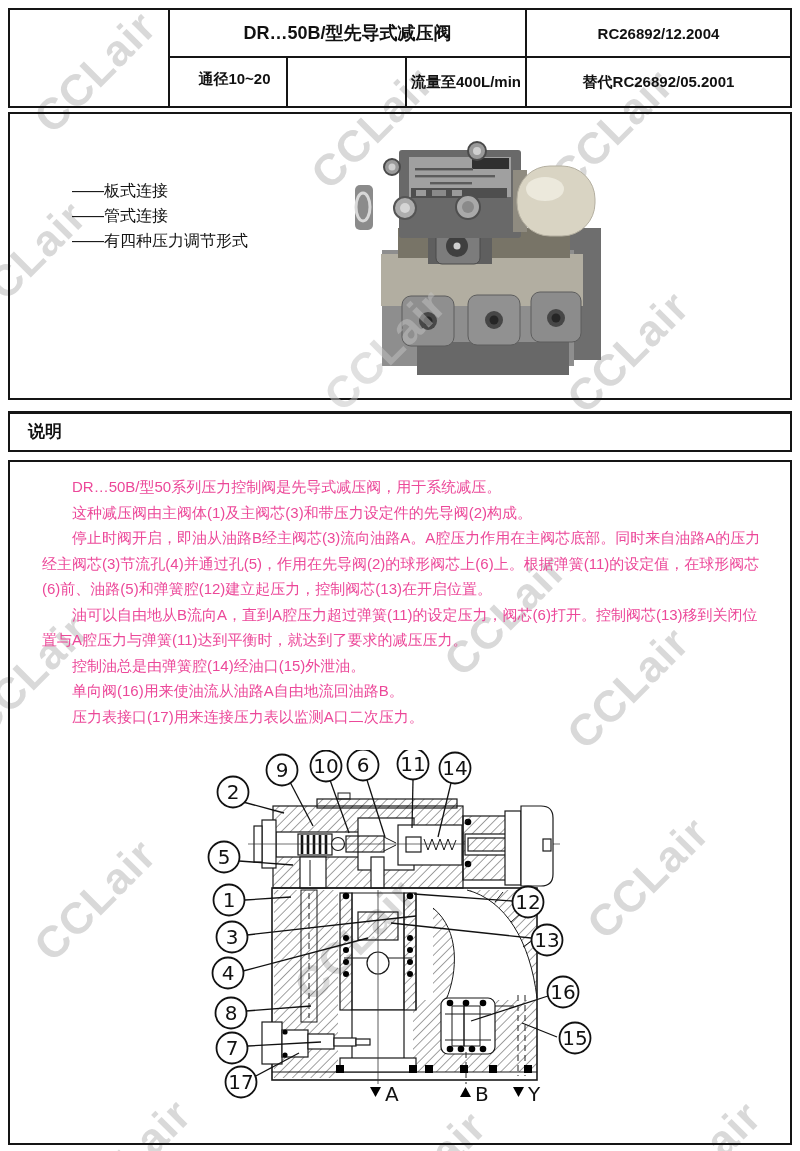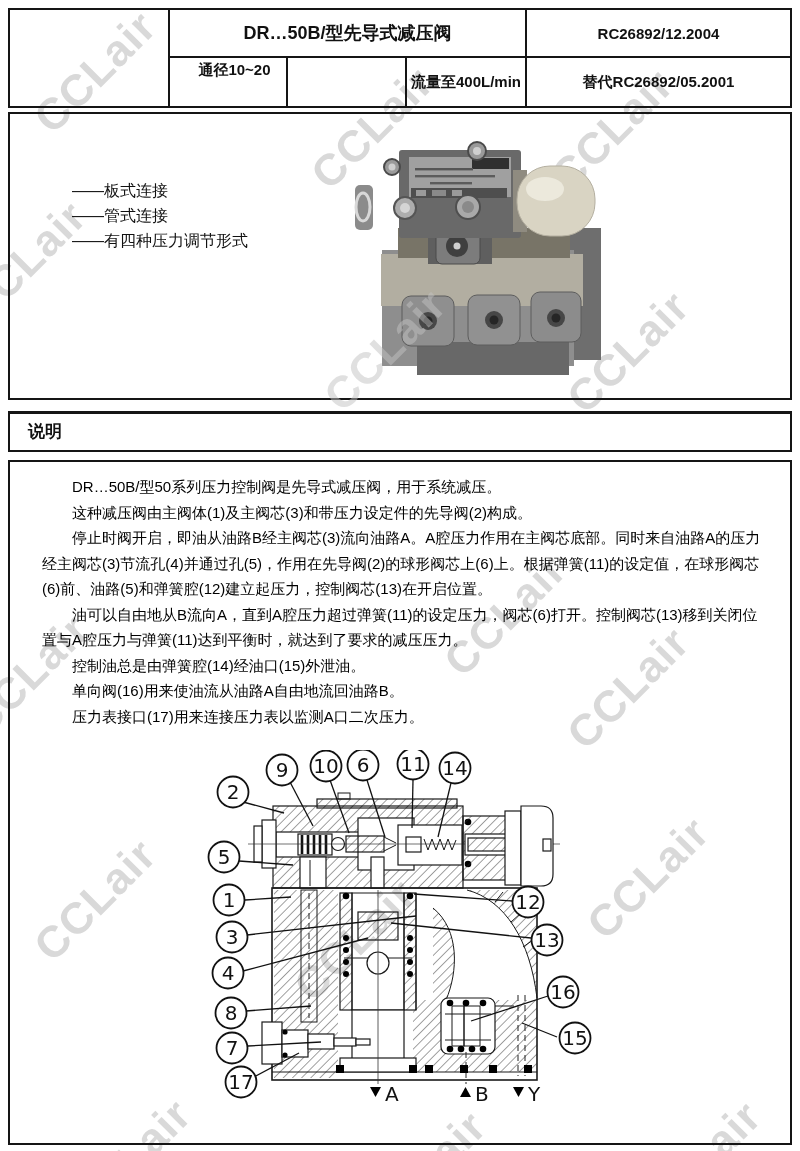--- a/index.html
+++ b/index.html
@@ -21,21 +21,21 @@
   .hdr-spec{font-size:15px;}
   
   .features{position:absolute;left:72px;top:141px;z-index:2;font-size:16px;line-height:25px;margin-top:37px;}
   .features .f-item{white-space:nowrap;}
   
   .section-band{border-top-width:3px;}
   .section-label{position:absolute;left:28px;top:411px;height:40px;display:flex;align-items:center;
                  font-size:17px;font-weight:bold;z-index:2;text-align:right;}
   
   .desc{position:absolute;left:42px;top:474px;width:730px;z-index:2;
-        font-size:15px;line-height:25.5px;color:#000000;}
+        font-size:15px;line-height:25.5px;color:#ec4899;}
   .desc p{margin:0;text-indent:2em;}
   
   svg{position:absolute;z-index:2;}
   .draw line,.draw path,.draw rect,.draw polyline,.draw circle{vector-effect:none;}
   .ol{fill:none;stroke:#1a1a1a;stroke-width:1.6;}
   .ol2{fill:none;stroke:#1a1a1a;stroke-width:1;}
   .wfill{fill:#fff;stroke:#1a1a1a;stroke-width:1.2;}
   .hfill{fill:url(#hatch);stroke:#1a1a1a;stroke-width:1.2;}
   .honly{fill:url(#hatch);stroke:none;}
   .dot{fill:#000;stroke:none;}
@@ -69,21 +69,21 @@
 
   <div class="box" style="left:8px;top:8px;width:780px;height:96px;"></div>
   <div class="vline" style="left:168px;top:10px;width:2px;height:96px;"></div>
   <div class="vline" style="left:525px;top:10px;width:2px;height:96px;"></div>
   <div class="hline" style="left:170px;top:56px;width:620px;height:2px;"></div>
   <div class="vline" style="left:286px;top:58px;width:2px;height:48px;"></div>
   <div class="vline" style="left:405px;top:58px;width:2px;height:48px;"></div>
 
   <div class="cell hdr-title" style="left:170px;top:10px;width:355px;height:46px;">DR…50B/型先导式减压阀</div>
   <div class="cell hdr-doc" style="left:527px;top:10px;width:263px;height:46px;">RC26892/12.2004</div>
-  <div class="cell hdr-spec" style="left:170px;top:46px;width:129px;height:48px;">通径10~20</div>
+  <div class="cell hdr-spec" style="left:170px;top:55px;width:129px;height:48px;">通径10~20</div>
   <div class="cell hdr-spec" style="left:407px;top:58px;width:118px;height:48px;">流量至400L/min</div>
   <div class="cell hdr-spec" style="left:527px;top:58px;width:263px;height:48px;">替代RC26892/05.2001</div>
 
   <div class="box" style="left:8px;top:112px;width:780px;height:284px;"></div>
 
   <div class="features">
     <div class="f-item"><span>——</span><span>板式连接</span></div>
     <div class="f-item"><span>——</span><span>管式连接</span></div>
     <div class="f-item"><span>——</span><span>有四种压力调节形式</span></div>
   </div>

